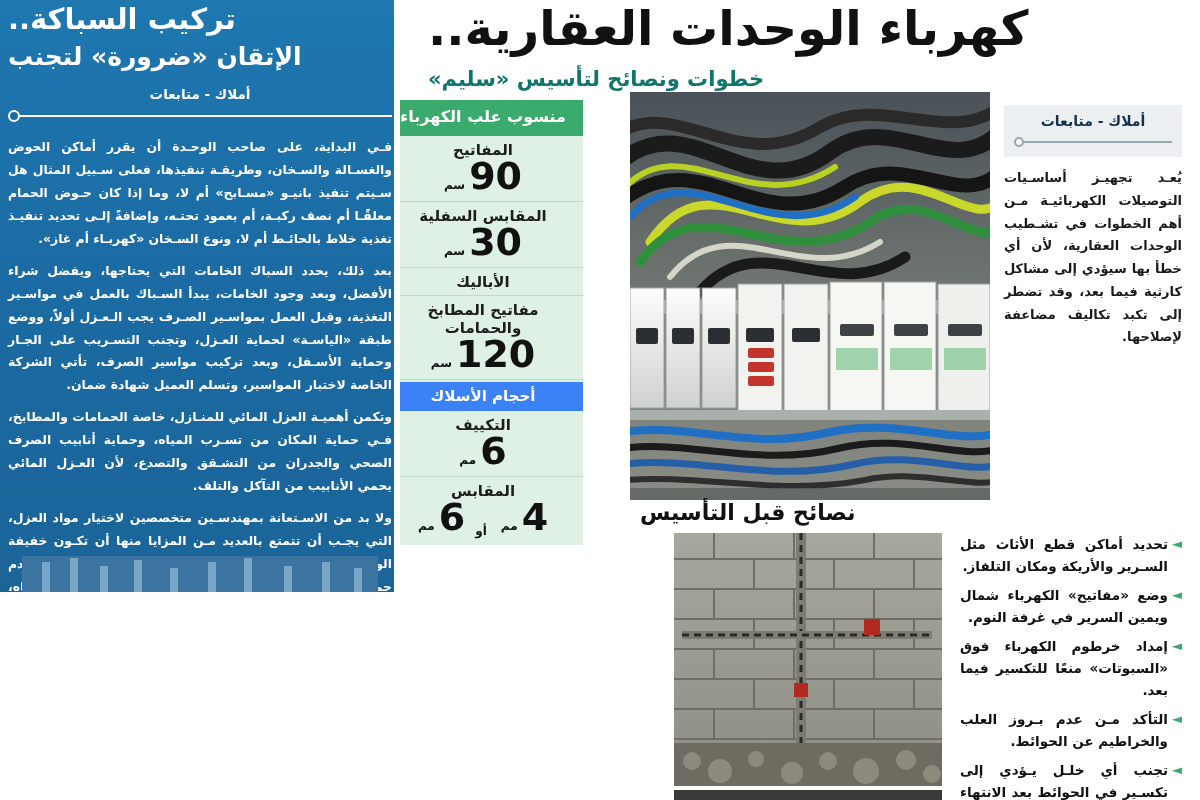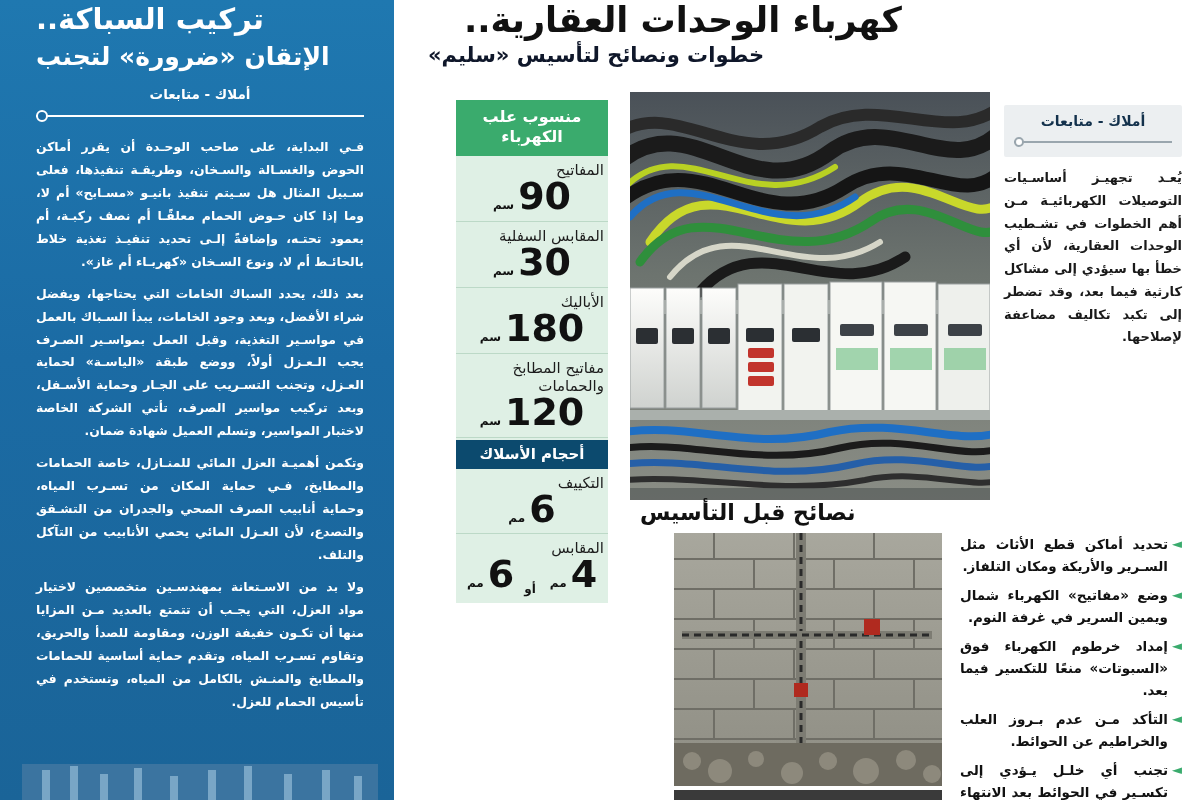--- a/index.html
+++ b/index.html
@@ -25,50 +25,49 @@
   }
 
   .headline-block {
     position: absolute;
     top: 0; right: 0;
     width: 790px;
     text-align: left;
     padding-left: 18px;
   }
   .headline-main {
-    font-size: 35px;
+    font-size: 48px;
     font-weight: bold;
     color: #111111;
     line-height: 1.18;
     letter-spacing: -0.5px;
-    margin-left: 36px;
   }
   .headline-sub {
     font-size: 21px;
     font-weight: bold;
-    color: #0f172a;
-    margin-top: 2px;
+    color: #0f766e;
+    margin-top: 10px;
     line-height: 1.2;
   }
 
   
   .hero-photo {
     position: absolute;
     top: 92px; right: 210px;
     width: 360px; height: 408px;
     overflow: hidden;
     background: #2c3035;
   }
   .hero-photo svg { display: block; }
 
   
   .spec-panel {
     position: absolute;
-    top: 100px; right: 592px;
-    width: 152px;
+    top: 100px; right: 617px;
+    width: 200px;
     background: #dff0e5;
     padding-bottom: 4px;
     margin-left: 37px;
   }
   .spec-header {
     background: #3aab6d;
     color: #ffffff;
     font-weight: bold;
     font-size: 16px;
     text-align: center;
@@ -77,39 +76,38 @@
   }
   .spec-row {
     text-align: center;
     padding: 5px 4px 4px;
     border-bottom: 1px solid #bcd9c7;
   }
   .spec-row:last-child { border-bottom: none; }
   .spec-label {
     font-size: 15px;
     color: #1d1d1d;
-    font-weight: normal;
+    font-weight: bold;
     line-height: 1.2;
-    text-align: right;
   }
   .spec-value {
     font-size: 38px;
     font-weight: bold;
     color: #111111;
     line-height: 1.05;
     margin-top: -2px;
   }
   .spec-value .unit {
     font-size: 12px;
     font-weight: bold;
     vertical-align: baseline;
     margin-right: 4px;
   }
   .spec-sub-header {
-    background: #0c4a6e;
+    background: #3b82f6;
     color: #ffffff;
     font-weight: bold;
     font-size: 15px;
     text-align: center;
     padding: 5px 6px 6px;
     margin-top: 2px;
   }
   .dual-value {
     display: flex;
     justify-content: center;
@@ -215,25 +213,25 @@
     line-height: 1.6;
     font-weight: bold;
     color: #111111;
     text-align: justify;
   }
 
   
   .side-col {
     position: absolute;
     top: 0; left: 0;
-    width: 400px; height: 800px;
+    width: 400px; height: 592px;
     background: #1a6fa8;
     background: linear-gradient(180deg,#1f78b0 0%, #1b6ba4 45%, #1a6498 100%);
     color: #ffffff;
-    padding: 0 36px;
+    padding: 0 8px;
   }
   .side-strip {
     position: absolute;
     top: 0; right: 0;
     width: 6px; height: 800px;
     background: #ffffff;
   }
   .side-head {
     padding-top: 2px;
     text-align: left;
@@ -367,21 +365,20 @@
         <div class="spec-value"><span>90</span><span class="unit">سم</span></div>
       </div>
 
       <div class="spec-row">
         <div class="spec-label">المقابس السفلية</div>
         <div class="spec-value"><span>30</span><span class="unit">سم</span></div>
       </div>
 
       <div class="spec-row">
         <div class="spec-label">الأباليك</div>
-        <div class="spec-value"><span>180</span><span class="unit">سم</span></div>
       </div>
 
       <div class="spec-row">
         <div class="spec-label">مفاتيح المطابخ والحمامات</div>
         <div class="spec-value"><span>120</span><span class="unit">سم</span></div>
       </div>
 
       <div class="spec-sub-header">أحجام الأسلاك</div>
 
       <div class="spec-row">

